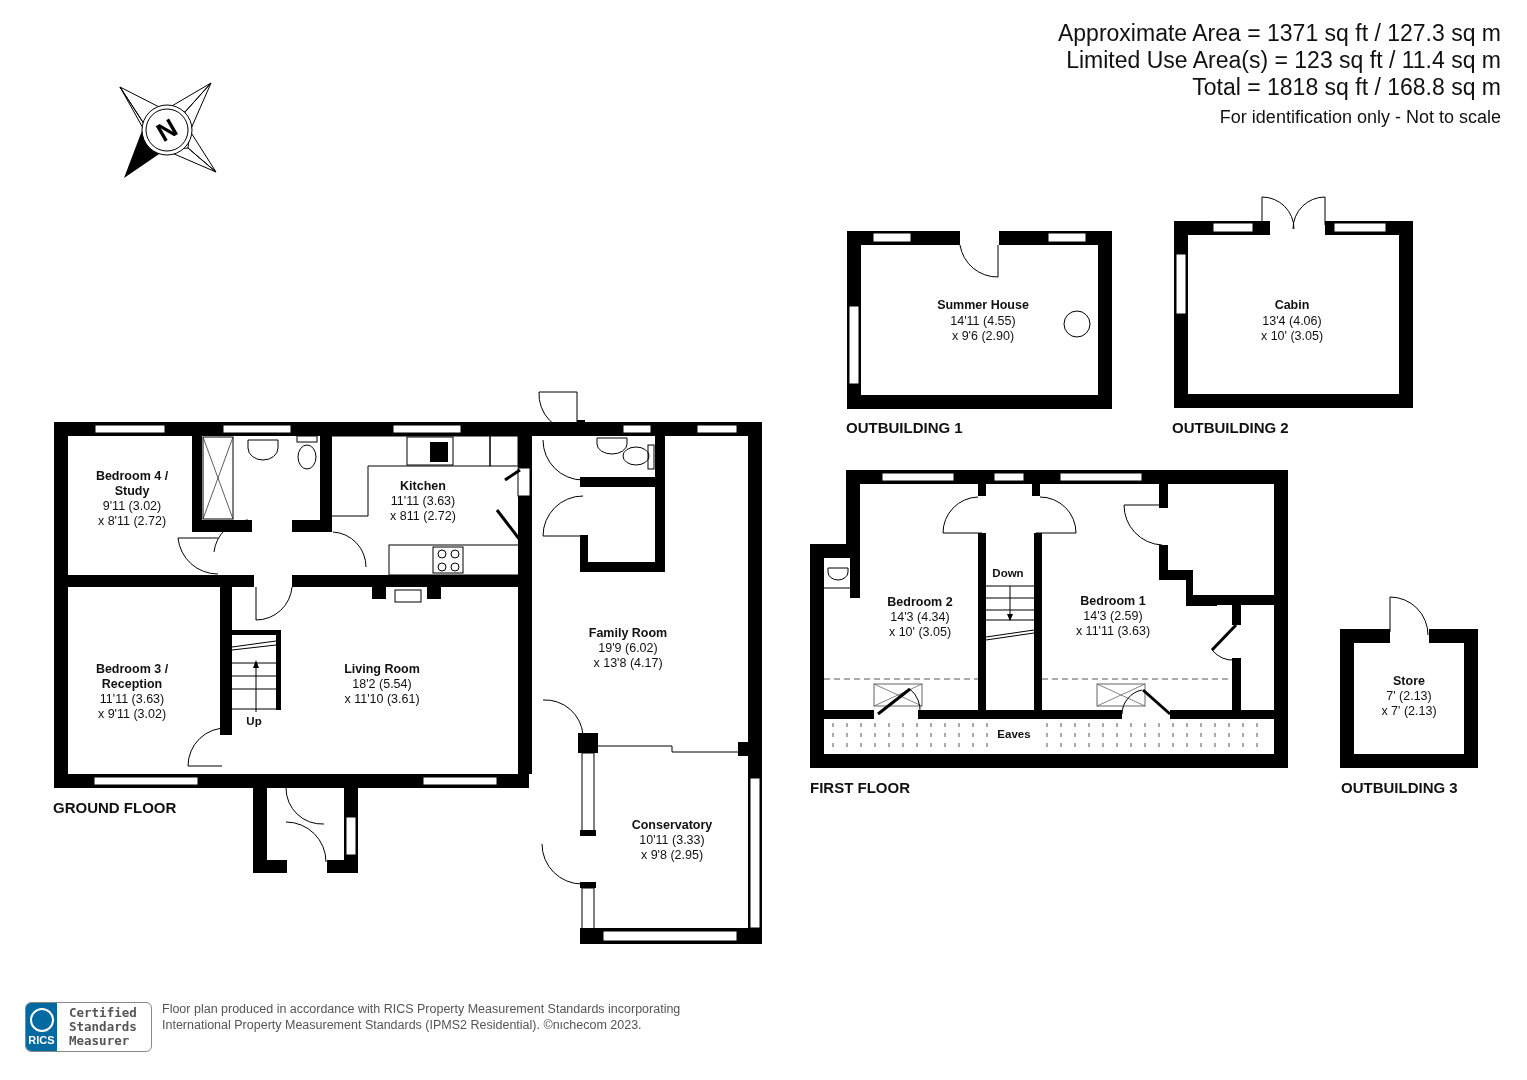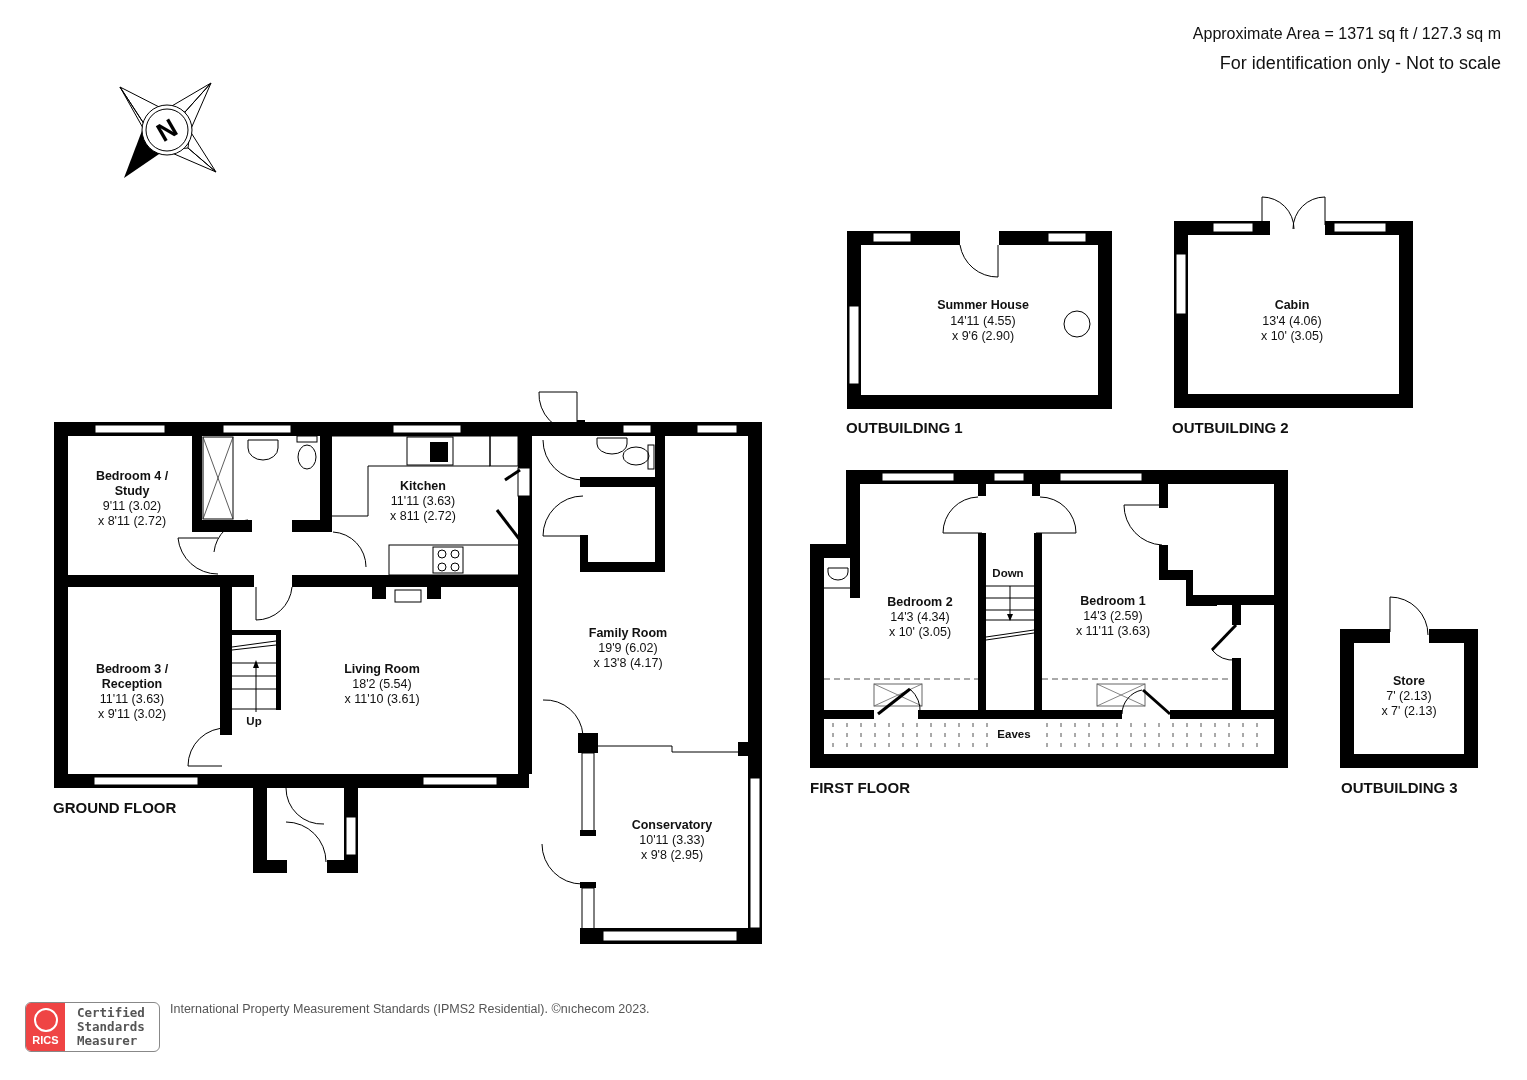--- a/index.html
+++ b/index.html
@@ -11,26 +11,26 @@
   .thin { fill:none; stroke:#000; stroke-width:1; }
   .thin2 { fill:none; stroke:#333; stroke-width:0.8; }
   .doorleaf { stroke:#000; stroke-width:3; fill:none; }
   .dash { stroke:#555; stroke-width:1; stroke-dasharray:6 4; fill:none; }
   .rname { font-family:"Liberation Sans", sans-serif; font-weight:bold; font-size:12.5px; fill:#111; text-anchor:middle; }
   .rdim  { font-family:"Liberation Sans", sans-serif; font-size:12.5px; fill:#111; text-anchor:middle; }
   .flabel{ font-family:"Liberation Sans", sans-serif; font-weight:bold; font-size:15px; fill:#111; }
   .small { font-family:"Liberation Sans", sans-serif; font-weight:bold; font-size:11.5px; fill:#111; text-anchor:middle; }
 
   .areas { position:absolute; right:26px; top:20px; text-align:right; }
-  .areas .line { font-size:16px; line-height:27px; color:#111; white-space:nowrap; }
+  .areas .line { font-size:23px; line-height:27px; color:#111; white-space:nowrap; }
   .areas .note { font-size:18px; margin-top:6px; color:#111; }
 
   .footer { position:absolute; left:25px; top:1002px; display:flex; align-items:flex-start; }
   .rics-badge { display:flex; border:1.5px solid #888; border-radius:6px; height:48px; overflow:hidden; }
-  .rics-logo { width:39px; background:#ef4444; color:#fff; display:flex; flex-direction:column; align-items:center; justify-content:center; }
+  .rics-logo { width:31px; background:#0369a1; color:#fff; display:flex; flex-direction:column; align-items:center; justify-content:center; }
   .rics-logo .lion { width:20px; height:20px; border:2px solid #fff; border-radius:50%; margin-bottom:2px; }
   .rics-logo .rtext { font-weight:bold; font-size:11px; }
   .rics-cert { padding:3px 12px; font-family:"DejaVu Sans Mono", monospace; font-size:12.5px; line-height:14px; color:#555; font-weight:bold; width:70px; }
   .footer-text { margin-left:10px; font-size:12.5px; line-height:15.5px; color:#555; }
 </style>
 </head>
 <body>
 
 <svg id="plan" viewBox="0 0 1527 1080" xmlns="http://www.w3.org/2000/svg">
 
@@ -343,31 +343,34 @@
     <path d="M1390,597 a38,38 0 0 1 38,38" class="thin"></path>
     <text class="rname" x="1409" y="685">Store</text>
     <text class="rdim" x="1409" y="700">7' (2.13)</text>
     <text class="rdim" x="1409" y="715">x 7' (2.13)</text>
   </g>
   <text class="flabel" x="1341" y="793">OUTBUILDING 3</text>
 </svg>
 
 <div class="areas">
   <div class="line">Approximate Area = 1371 sq ft / 127.3 sq m</div>
+  <div class="line">Limited Use Area(s) = 123 sq ft / 11.4 sq m</div>
+  <div class="line">Total = 1818 sq ft / 168.8 sq m</div>
   <div class="note">For identification only - Not to scale</div>
 </div>
 
 <div class="footer">
   <div class="rics-badge">
     <div class="rics-logo">
       <div class="lion"></div>
       <div class="rtext">RICS</div>
     </div>
     <div class="rics-cert">
       <div>Certified</div>
       <div>Standards</div>
       <div>Measurer</div>
     </div>
   </div>
   <div class="footer-text">
+    <div>Floor plan produced in accordance with RICS Property Measurement Standards incorporating</div>
     <div>International Property Measurement Standards (IPMS2 Residential).   ©nıchecom 2023.</div>
   </div>
 </div>
 
 </body></html>

